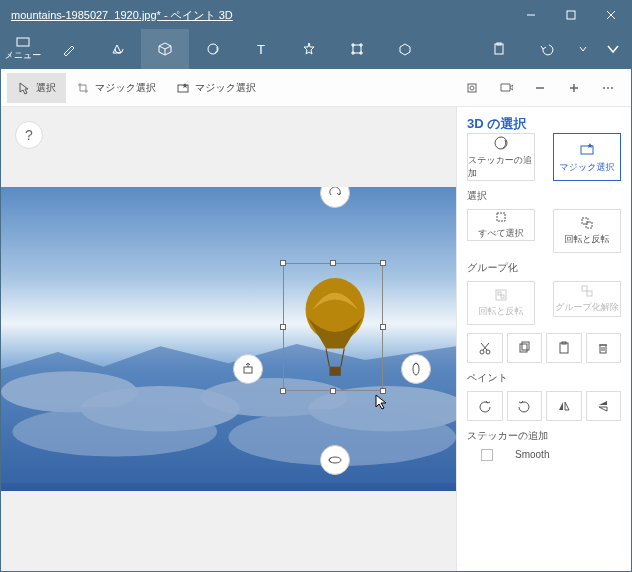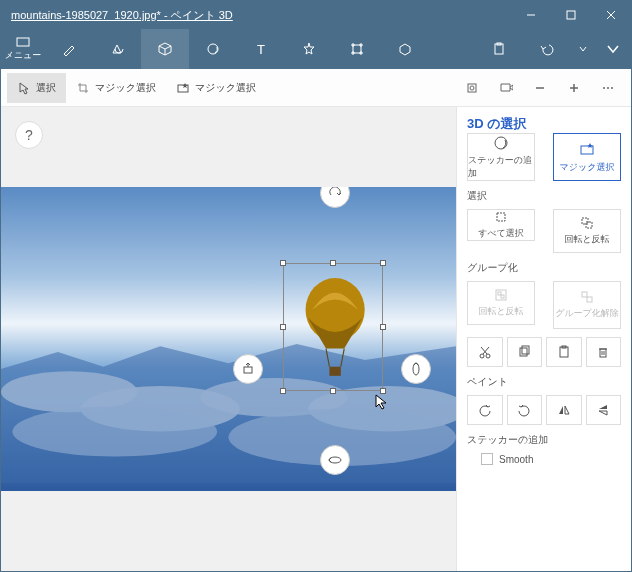--- a/index.html
+++ b/index.html
@@ -31,21 +31,21 @@
 .sidebar { width: 175px; background: #fff; border-left: 1px solid #e5e5e5; padding: 8px 10px; overflow-y:auto; font-size: 10px; color: #444;}
 .side-title { color: #2a62c9; font-size: 13px; font-weight: 600; }
 .row { display:flex; gap:18px; margin-bottom:8px;}
 .tile { flex:1; height:48px; border:1px solid #ddd; display:flex;flex-direction:column;align-items:center;justify-content:center;gap:3px;font-size:9px;color:#555;}
 .tile.sel{border-color:#2a62c9;color:#2a62c9;}
 .tile.sm{height:34px;}
 .tile.dis{color:#bbb;}
 .sec-label{font-size:10px;color:#555;margin:6px 0 6px;}
 .btnrow{display:flex;gap:4px;margin-bottom:8px;}
 .ibtn{flex:1;height:30px;border:1px solid #ddd;display:flex;align-items:center;justify-content:center;color:#555;}
-.chk{display:flex;align-items:center;gap:6px;font-size:10px;color:#555;padding-left:14px;}
+.chk{display:flex;gap:22px;font-size:10px;color:#555;padding-left:14px;}
 .chk .box{width:12px;height:12px;border:1px solid #bbb;}
 svg{display:block;}
 </style>
 </head>
 <body>
 
 <div class="titlebar">
   <span class="title">mountains-1985027_1920.jpg* - ペイント 3D</span>
   <div class="btn">
       <svg width="10" height="10">
@@ -295,21 +295,21 @@
     <div class="sec-label">グループ化</div>
     <div class="row">
       <div class="tile sm dis" style="height:44px">
         <svg width="14" height="14">
             <rect x="2" y="2" width="10" height="10" fill="none" stroke="#ccc"></rect>
             <rect x="4" y="4" width="3" height="3" fill="none" stroke="#ccc"></rect>
             <rect x="7" y="7" width="3" height="3" fill="none" stroke="#ccc"></rect>
           </svg>
         <span>回転と反転</span>
       </div>
-      <div class="tile sm dis" style="height:48px">
+      <div class="tile sm dis" style="height:36px">
         <svg width="14" height="14">
             <rect x="2" y="2" width="5" height="5" fill="none" stroke="#ccc"></rect>
             <rect x="7" y="7" width="5" height="5" fill="none" stroke="#ccc"></rect>
           </svg>
         <span>グループ化解除</span>
       </div>
     </div>
     <div class="btnrow">
       <div class="ibtn">
           <svg width="14" height="14">

